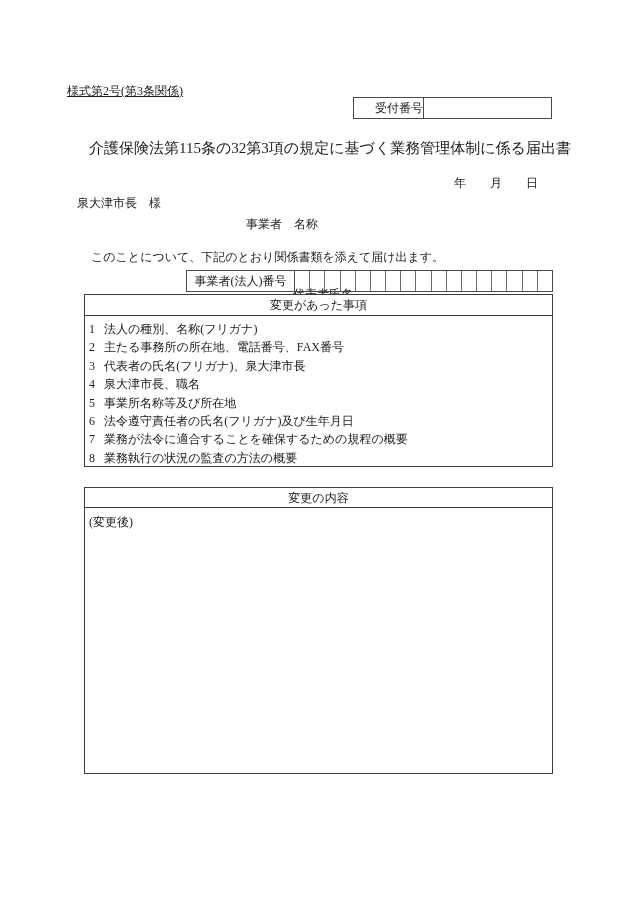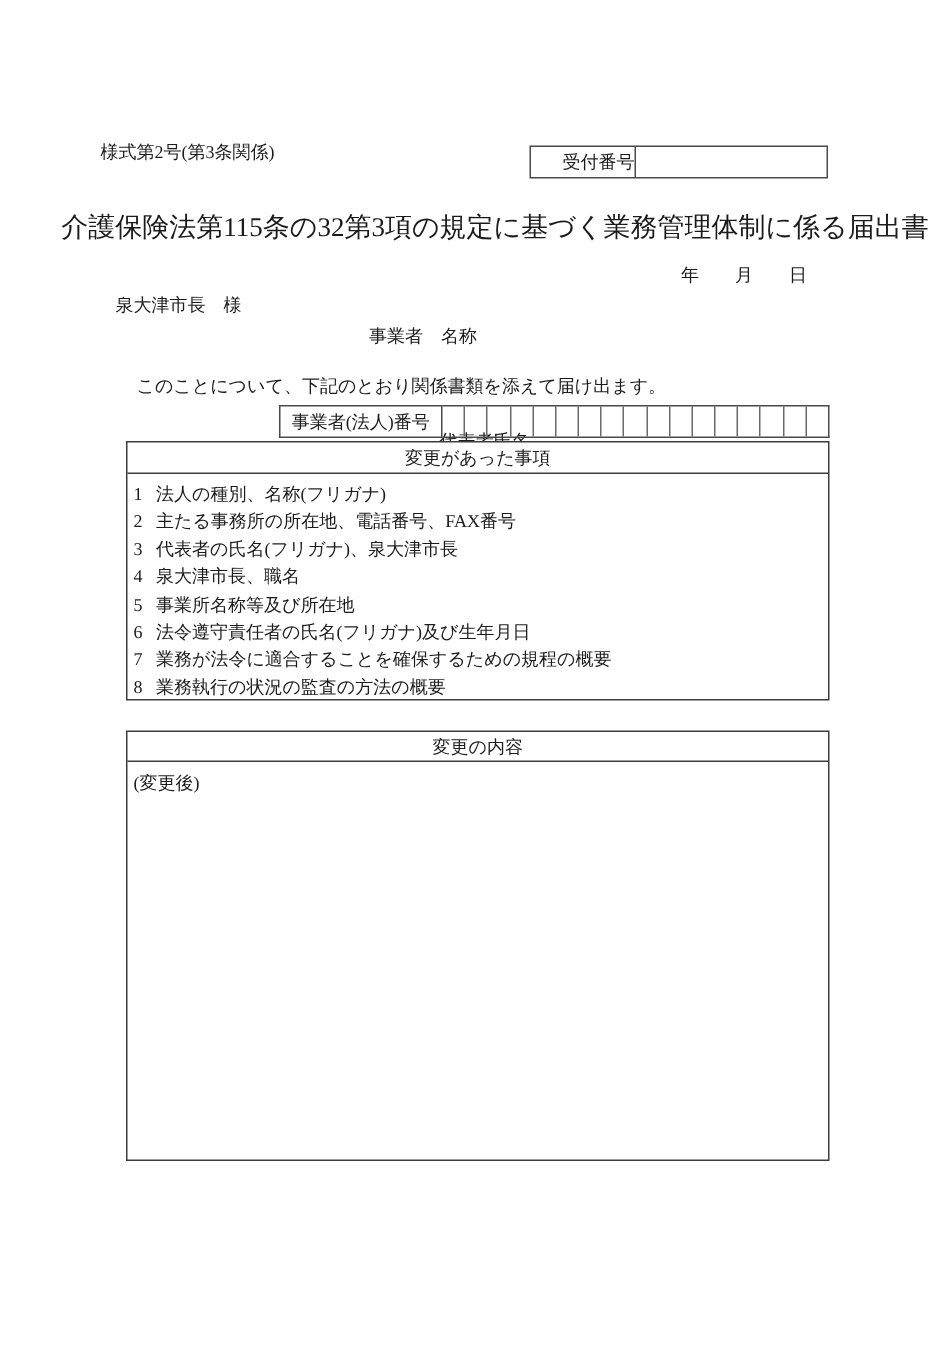--- a/index.html
+++ b/index.html
@@ -10,37 +10,37 @@
     height: 903px;
     background: #ffffff;
     font-family: "Liberation Serif", "DejaVu Serif", serif;
     color: #1b1b1b;
     overflow: hidden;
   }
   .abs { position: absolute; }
   .txt12 { font-size: 12px; line-height: 13px; white-space: nowrap; }
 
   
-  .form-number { left: 67px; top: 95px; }
+  .form-number { left: 67px; top: 85px; text-decoration: underline; }
 
   
   .receipt-box {
     left: 353px; top: 97px; width: 199px; height: 22px;
     display: flex; border: 1px solid #4a4a4a;
   }
   .receipt-label {
     width: 70px; border-right: 1px solid #4a4a4a;
     font-size: 12px; line-height: 20px; text-align: right;
   }
   .receipt-value { flex: 1; }
 
   
   .doc-title {
     left: 30px; top: 139px; width: 600px;
-    text-align: center; font-size: 18px; white-space: nowrap;
+    text-align: center; font-size: 15px; white-space: nowrap;
   }
   .date-line { right: 92px; top: 177px; }
   .addressee { left: 77px; top: 197px; }
   .operator-line { left: 246px; top: 218px; }
   .representative-line { left: 293px; top: 248px; margin-top: 40px; }
   .statement { left: 91px; top: 251px; }
 
   
   .number-row { left: 186px; top: 270px; height: 22px; display: flex; }
   .num-label {

